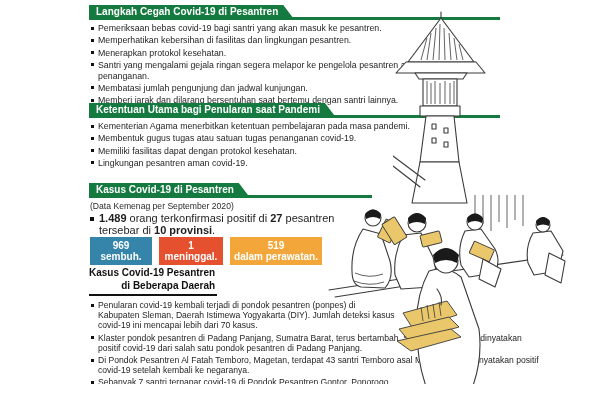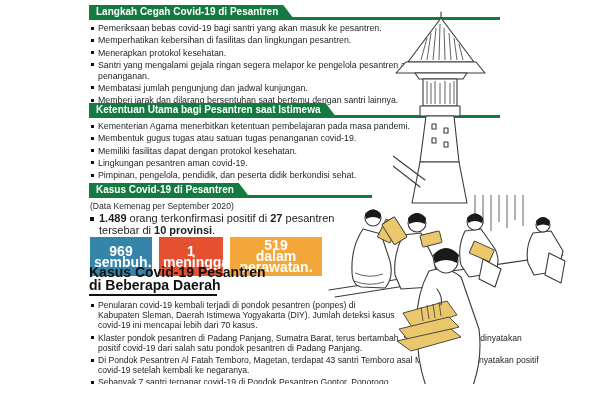--- a/index.html
+++ b/index.html
@@ -16,24 +16,24 @@
   ul.blist{list-style:none;margin:0;padding:0;position:absolute;font-size:8.8px;line-height:10.8px;}
   ul.blist li{position:relative;padding-left:8px;margin-bottom:1.5px;}
   ul.blist li::before{content:"";position:absolute;left:1px;top:3.5px;width:3px;height:3px;background:#111;}
 
   .subtitle{position:absolute;font-size:8.6px;color:#2a2a2a;}
   .summary{position:absolute;font-size:11px;line-height:11.5px;padding-left:9px;}
   .summary::before{content:"";position:absolute;left:0;top:3.5px;width:4px;height:4px;background:#111;}
   .summary b{font-weight:bold;}
 
   .stats-row{position:absolute;display:flex;gap:7px;}
-  .stat-box{color:#fff;font-weight:bold;text-align:center;font-size:14px;line-height:11px;
+  .stat-box{color:#fff;font-weight:bold;text-align:center;font-size:10px;line-height:11px;
             padding:3px 4px;display:flex;flex-direction:column;justify-content:center;}
 
-  .daerah-title{position:absolute;font-size:14px;font-weight:bold;line-height:13px;color:#111;}
+  .daerah-title{position:absolute;font-size:10px;font-weight:bold;line-height:13px;color:#111;text-align:right;}
   .daerah-rule{position:absolute;height:2px;background:#111;}
 
   .source{position:absolute;font-size:5.6px;color:#444;white-space:nowrap;}
 
   .illu{position:absolute;z-index:3;}
   svg .ln{stroke:#3a3a3a;stroke-width:1.1;fill:none;stroke-linecap:round;stroke-linejoin:round;}
   svg .fw{stroke:#3a3a3a;stroke-width:1.1;fill:#fff;stroke-linejoin:round;}
   svg .bk{stroke:#3a3a3a;stroke-width:0.9;fill:#eac76b;stroke-linejoin:round;}
   svg .cap{fill:#1a1a1a;stroke:none;}
   svg .thin{stroke:#3a3a3a;stroke-width:0.8;fill:none;}
@@ -48,27 +48,26 @@
   <ul class="blist" style="top:23px;left:90px;width:368px;">
     <li>Pemeriksaan bebas covid-19 bagi santri yang akan masuk ke pesantren.</li>
     <li>Memperhatikan kebersihan di fasilitas dan lingkungan pesantren.</li>
     <li>Menerapkan protokol kesehatan.</li>
     <li>Santri yang mengalami gejala ringan segera melapor ke pengelola pesantren agar dapat penanganan.</li>
     <li>Membatasi jumlah pengunjung dan jadwal kunjungan.</li>
     <li>Memberi jarak dan dilarang bersentuhan saat bertemu dengan santri lainnya.</li>
   </ul>
 
   <div class="bar-line" style="top:114.5px;left:89px;width:411px;"></div>
-  <div class="bar-box" style="top:103px;left:89px;">Ketentuan Utama bagi Pesantren saat Istimewa</div>
+  <div class="bar-box" style="top:103px;left:89px;">Ketentuan Utama bagi Penularan saat Pandemi</div>
   <ul class="blist" style="top:121px;left:90px;width:368px;">
     <li>Kementerian Agama menerbitkan ketentuan pembelajaran pada masa pandemi.</li>
     <li>Membentuk gugus tugas atau satuan tugas penanganan covid-19.</li>
     <li>Memiliki fasilitas dapat dengan protokol kesehatan.</li>
     <li>Lingkungan pesantren aman covid-19.</li>
-    <li>Pimpinan, pengelola, pendidik, dan peserta didik berkondisi sehat.</li>
   </ul>
 
   <div class="bar-line" style="top:194.5px;left:89px;width:283px;"></div>
   <div class="bar-box" style="top:183px;left:89px;">Kasus Covid-19 di Pesantren</div>
   <div class="subtitle" style="top:201px;left:90px;">(Data Kemenag per September 2020)</div>
 
   <div class="summary" style="top:213px;left:90px;width:270px;">
     <span><b>1.489</b><span> orang terkonfirmasi positif di </span><b>27</b><span> pesantren</span></span><br>
     <span><span>tersebar di </span><b>10 provinsi</b><span>.</span></span>
   </div>

